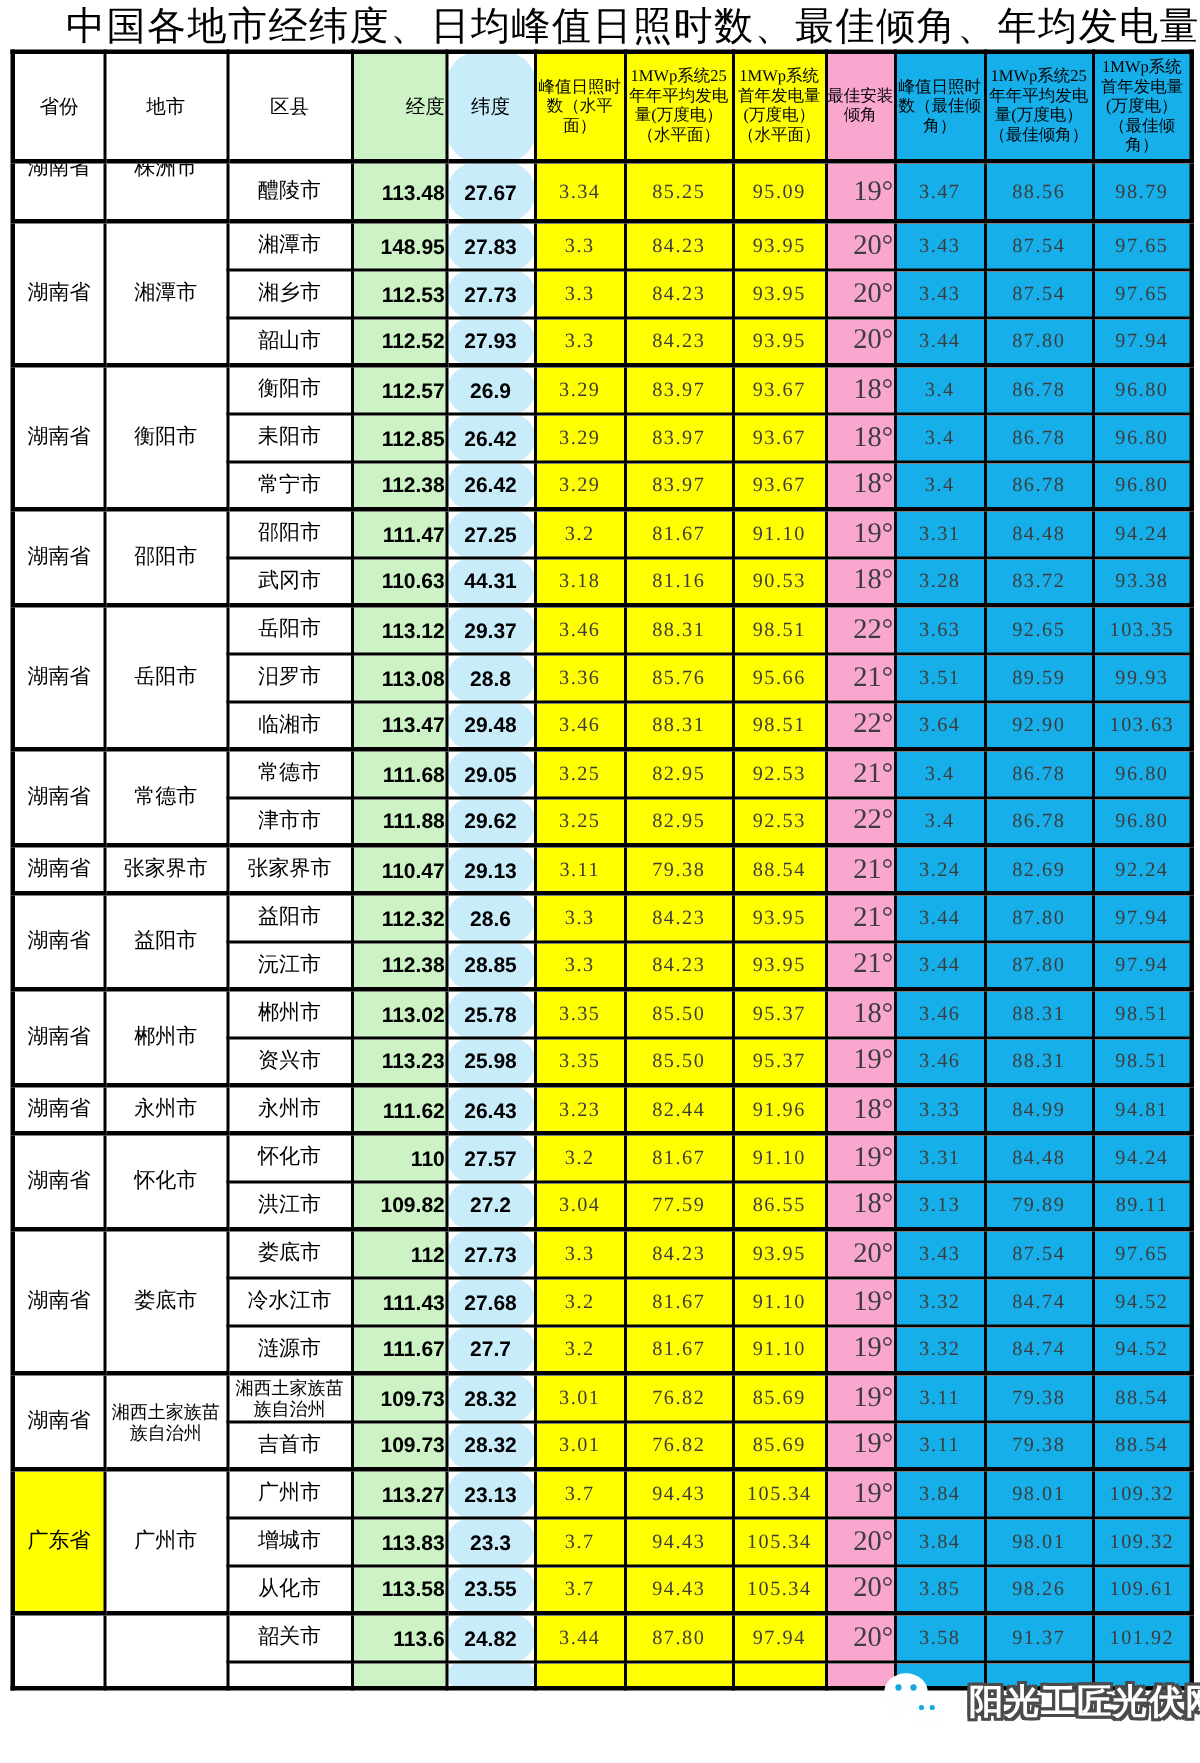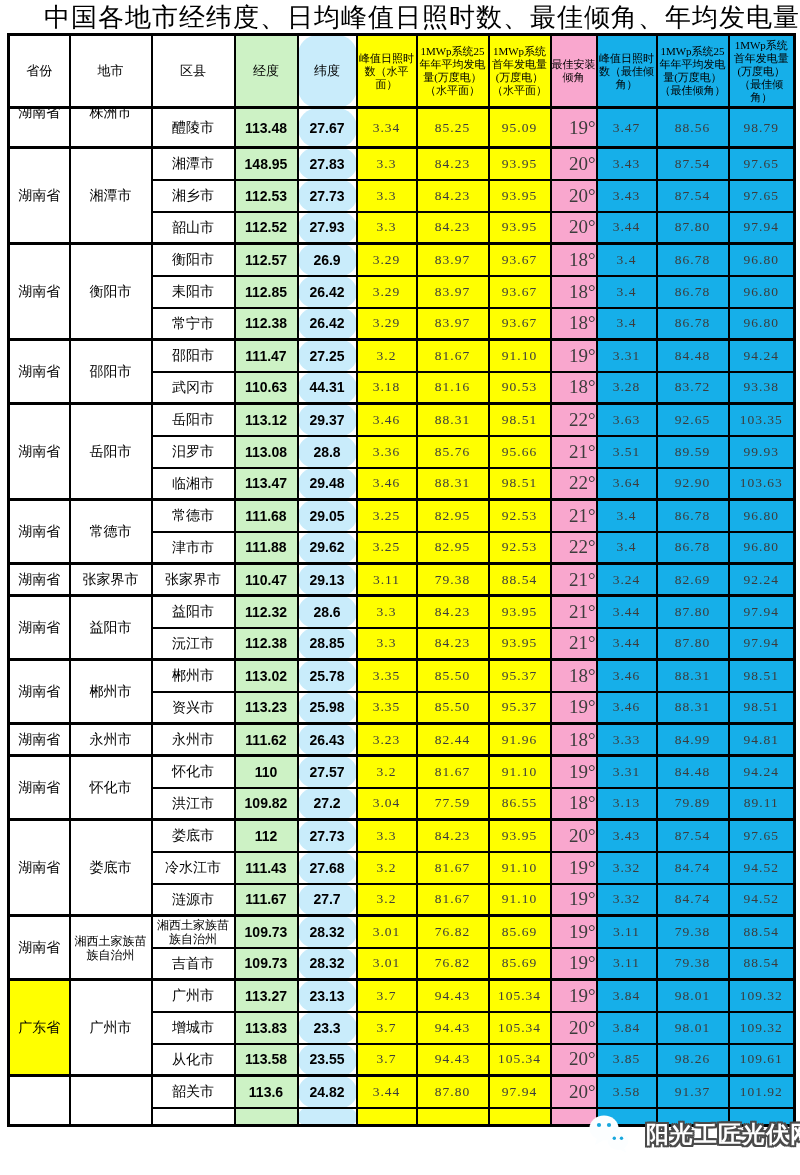--- a/index.html
+++ b/index.html
@@ -21,21 +21,21 @@
     padding:0;overflow:hidden;
   }
   thead th{height:70px;font-weight:400;font-size:13px;border-bottom:3px solid #000;}
   thead th.sm{font-size:11px;line-height:13px;}
   tbody tr{height:32px;}
   tbody tr.first{height:40px;}
   tbody tr.sliver{height:18px;}
   tr.gs td{border-top:3px solid #000;}
   
   .w{background:#ffffff;}
-  .g{background:var(--green);}
+  .g{background:var(--green);text-align:right;}
   .c{background:var(--cyan);border-radius:20px;}
   .y{background:var(--yellow);}
   .p{background:var(--pink);}
   .b{background:var(--blue);}
   td.name{font-size:14px;line-height:15px;}
   td.name.long{font-size:12px;line-height:14px;}
   td.coord{font-family:"Liberation Sans","DejaVu Sans",sans-serif;font-weight:600;font-size:14px;color:#000;}
   td.num{font-size:13.5px;color:#3c3c3c;letter-spacing:1px;}
   td.deg{letter-spacing:0;font-size:19px;text-align:right;}
   td.topalign{vertical-align:top;}

